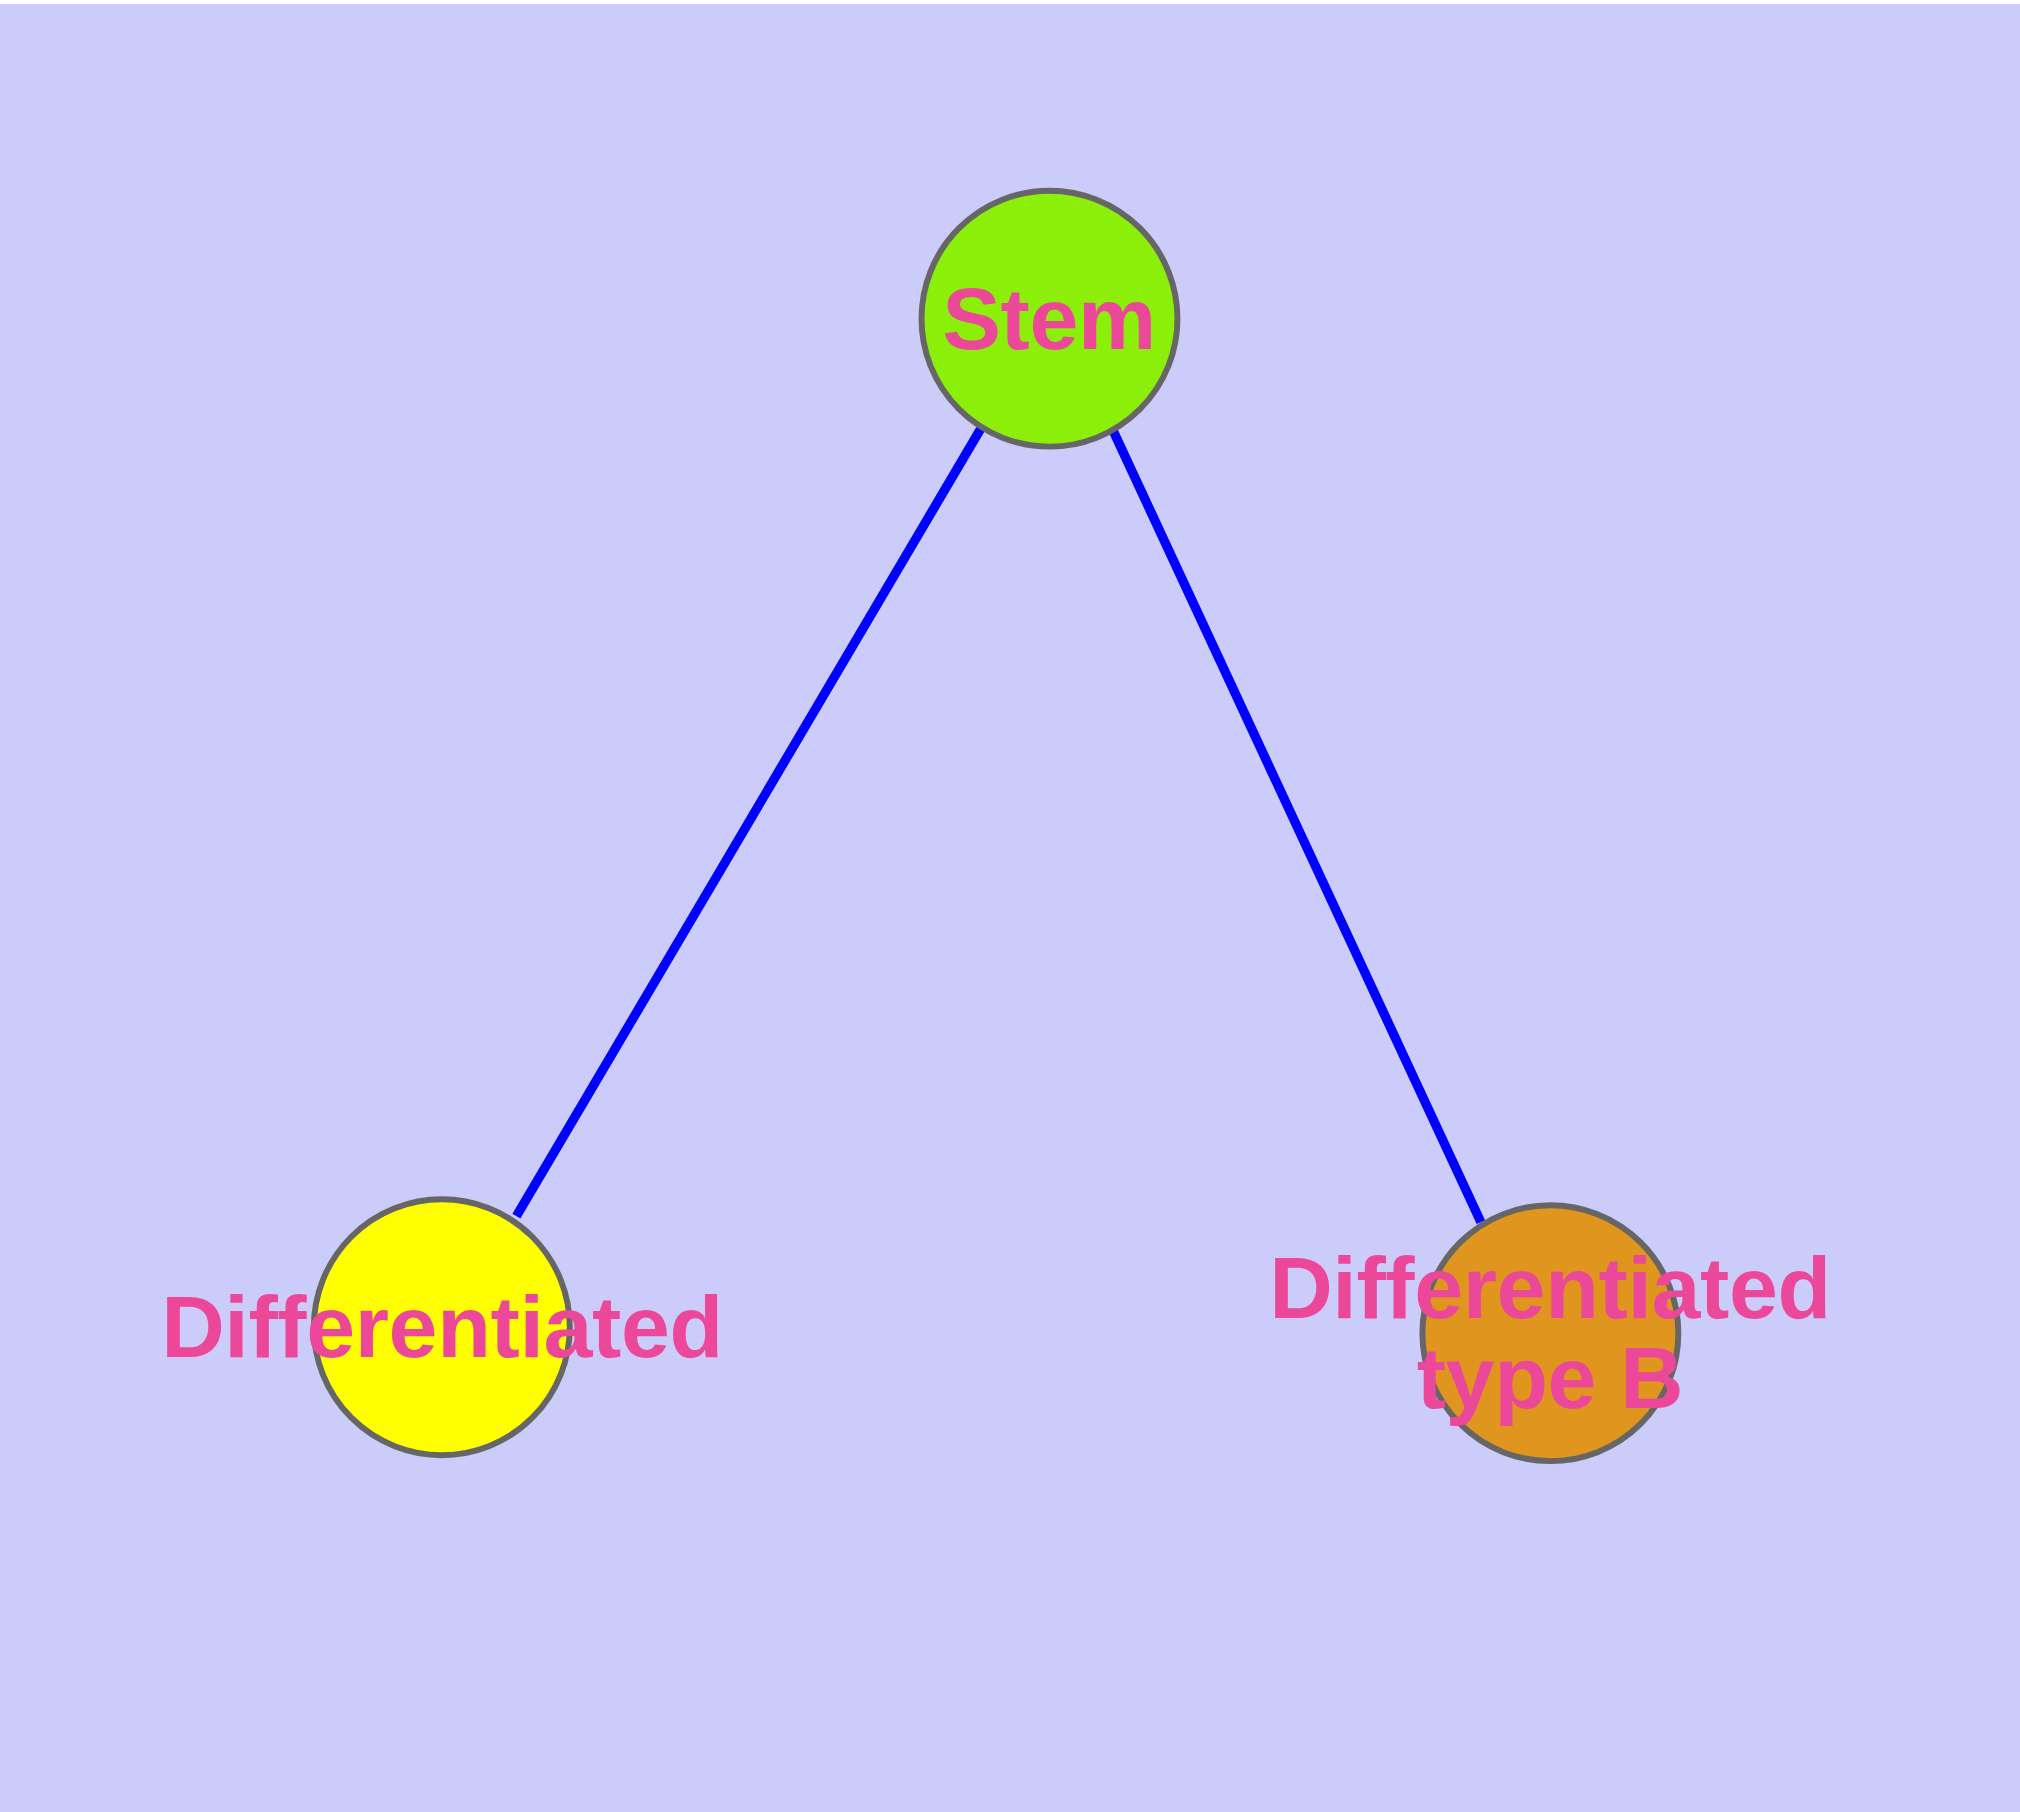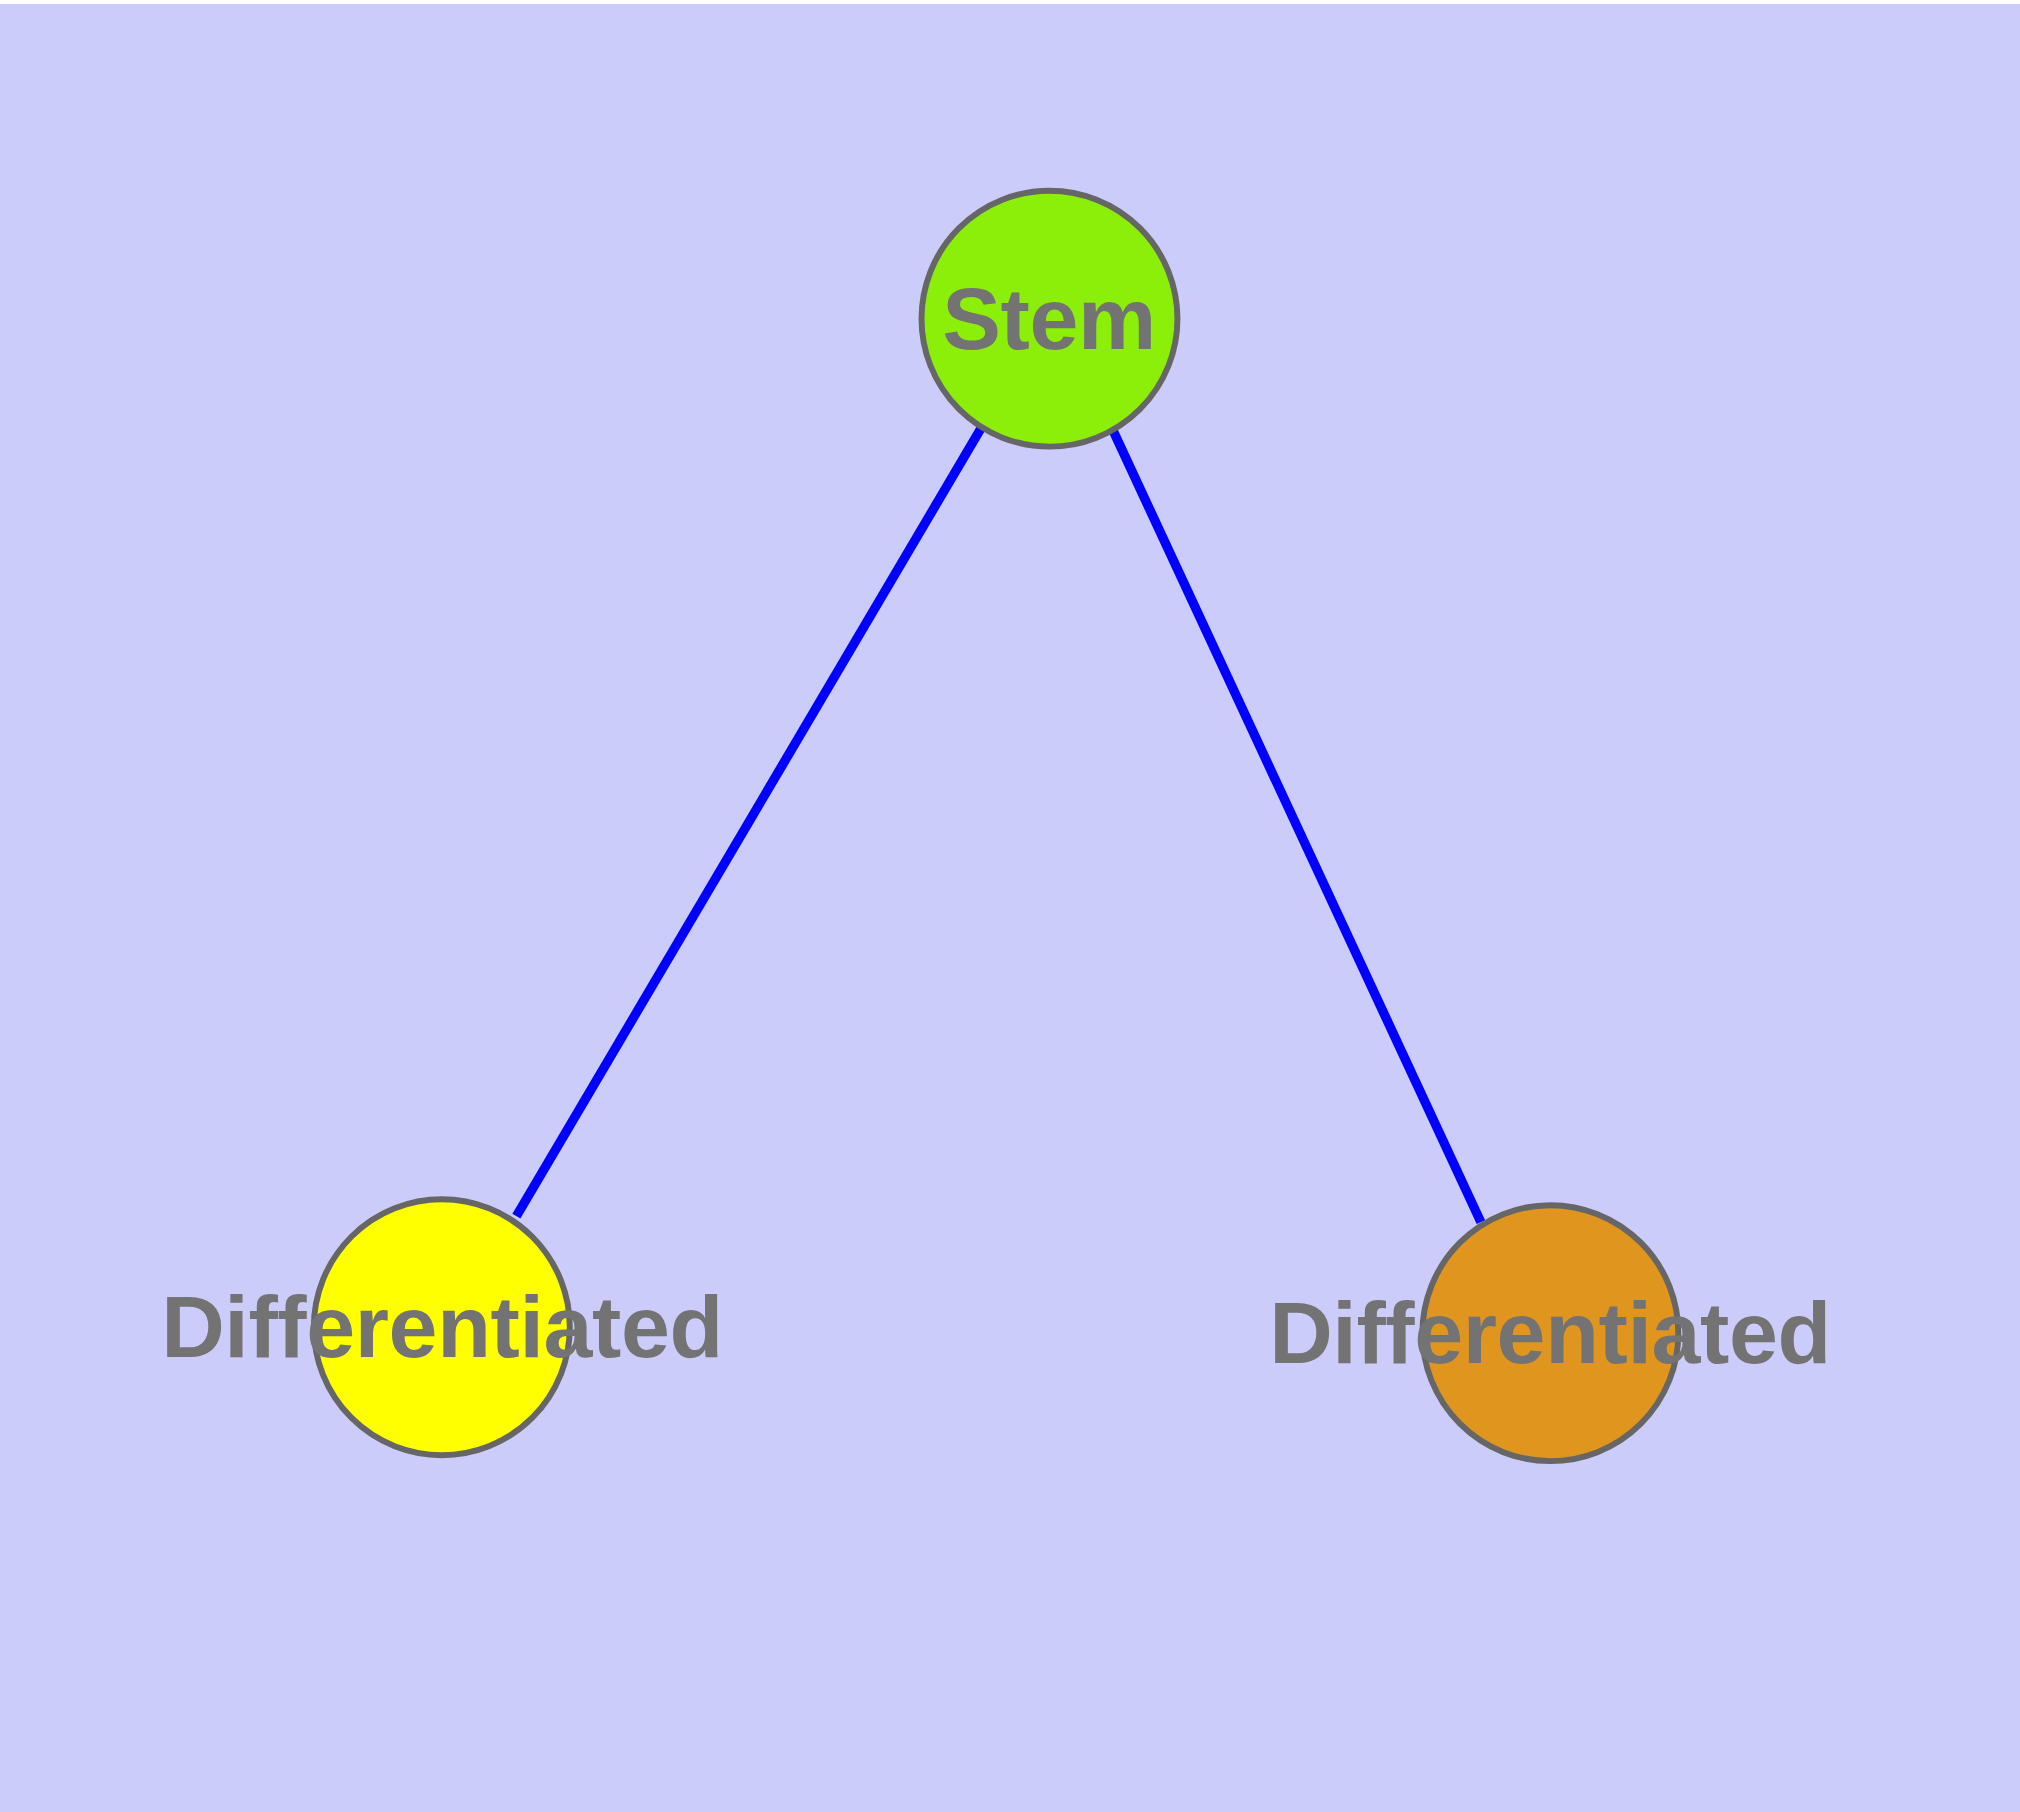--- a/index.html
+++ b/index.html
@@ -26,21 +26,21 @@
   #graph-svg {
     position: absolute;
     left: 0;
     top: 0;
     width: 2021px;
     height: 1812px;
   }
   .node-label {
     position: absolute;
     text-align: center;
-    color: #737373;
+    color: #ec4899;
     font-family: "Liberation Sans", sans-serif;
     font-weight: bold;
     font-size: 88px;
     line-height: 1.02;
     white-space: pre;
     letter-spacing: -0.4px;
     transform: translate(-50%, -50%);
     pointer-events: none;
   }
 </style>
@@ -59,17 +59,17 @@
     <g id="nodes-layer">
         <circle cx="1238" cy="376" r="151" fill="#8cef0a" stroke="#666666" stroke-width="7"></circle>
         <circle cx="521" cy="1566" r="151" fill="#ffff00" stroke="#666666" stroke-width="7"></circle>
         <circle cx="1829" cy="1573" r="151" fill="#e0951f" stroke="#666666" stroke-width="7"></circle>
       </g>
   </svg>
 
   <div id="labels-layer">
       <div class="node-label" style="left: 1049px; top: 319px;"><div>Stem</div></div>
       <div class="node-label" style="left: 442px; top: 1327px;"><div>Differentiated</div></div>
-      <div class="node-label" style="left: 1550px; top: 1333px;"><div>Differentiated</div></div>
+      <div class="node-label" style="left: 1550px; top: 1333px;"><div>Differentiated</div><div>type B</div></div>
     </div>
 
 </div>
 
 
 </body></html>

